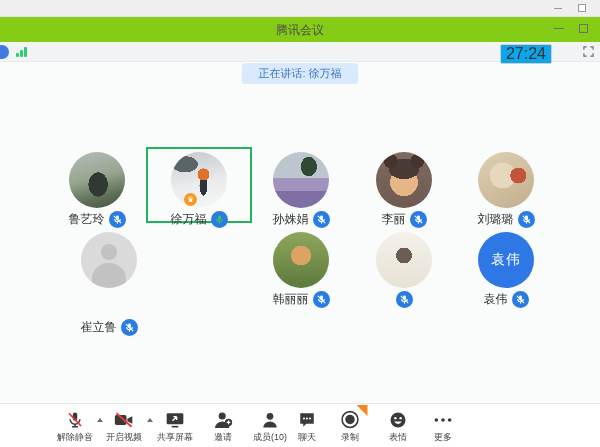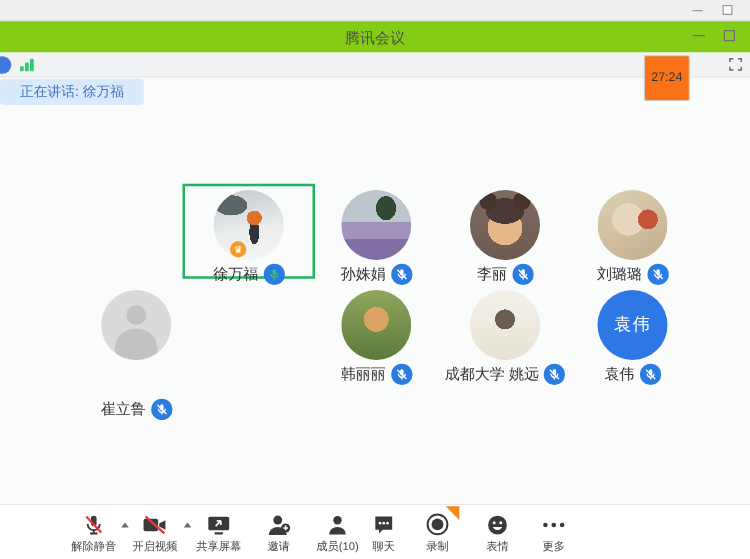--- a/index.html
+++ b/index.html
@@ -18,25 +18,25 @@
   .inner-controls { position:absolute; right:12px; top:7px; display:flex; gap:15px; align-items:center; }
   .i-min { width:10px; height:1px; background:#6f6f6f; }
   .i-max { width:9px; height:9px; border:1px solid #6f6f6f; background:transparent; }
 
   
   .statusbar { position:absolute; left:0; top:42px; width:600px; height:20px; background:#f2f3f5; border-bottom:1px solid #e8e9ea; }
   .app-dot { position:absolute; left:-5px; top:3px; width:14px; height:14px; border-radius:50%; background:#3f7ae0; }
   .signal { position:absolute; left:16px; top:5px; display:flex; align-items:flex-end; gap:1.5px; height:10px; }
   .signal i { display:block; width:2.5px; background:#2ecc71; border-radius:1px; }
   .signal .b1{height:4px;} .signal .b2{height:7px;} .signal .b3{height:10px;}
-  .time-box { position:absolute; right:48px; top:2px; padding:12px 5px; background:#f97316; border:1px solid #cfcfcf; border-radius:2px; font-size:10px; color:#333; }
+  .time-box { position:absolute; right:48px; top:2px; padding:0 5px; background:#0ea5e9; border:1px solid #cfcfcf; border-radius:2px; font-size:16px; color:#333; }
   .fs-icon { position:absolute; right:6px; top:4px; width:11px; height:11px; }
 
   
-  .banner { position:absolute; left:0; right:0; top:63px; }
+  .banner { position:absolute; left:0; right:0; top:63px; text-align:center; }
   .banner span { display:inline-block; background:#d9eafc; color:#3c73c4; font-size:11px; padding:3px 16px; border-radius:3px; }
 
   
   .tile { position:absolute; width:106px; height:76px; display:flex; flex-direction:column; align-items:center; padding-top:5px; }
   .tile.speaking { border:2px solid #22b35f; padding-top:3px; }
   .avatar { width:56px; height:56px; border-radius:50%; flex:0 0 56px; }
   .name-row { display:flex; align-items:center; gap:4px; margin-top:3px; }
   .pname { font-size:12px; color:#333; white-space:nowrap; }
   .mic-badge { width:17px; height:17px; border-radius:50%; background:#2a7ce0; display:flex; align-items:center; justify-content:center; flex:0 0 17px; }
   .host-badge { position:absolute; left:36px; top:44px; width:13px; height:13px; border-radius:50%; background:#f59a23; color:#fff; font-size:8px; line-height:13px; text-align:center; z-index:2; }
@@ -99,20 +99,34 @@
         <path d="M8 1 H11 V4"></path>
         <path d="M11 8 V11 H8"></path>
         <path d="M4 11 H1 V8"></path>
     </svg>
   </div>
 
   <div class="banner">
     <span>正在讲话: 徐万福</span>
   </div>
 
+  <div class="tile" style="left:44px; top:147px;">
+    <div class="avatar av1"></div>
+    <div class="name-row">
+      <span class="pname">鲁艺玲</span>
+      <span class="mic-badge">
+        <svg width="11" height="11" viewBox="0 0 24 24" fill="none" stroke="#fff" stroke-width="2.4">
+            <rect x="9" y="3" width="6" height="11" rx="3" fill="#fff" stroke="none"></rect>
+            <path d="M6 11a6 6 0 0 0 12 0"></path>
+            <line x1="12" y1="17" x2="12" y2="21"></line>
+            <line x1="4" y1="4" x2="20" y2="20"></line>
+          </svg>
+      </span>
+    </div>
+  </div>
 
   <div class="tile speaking" style="left:146px; top:147px;">
     <div class="avatar av2"></div>
     <span class="host-badge">♛</span>
     <div class="name-row">
       <span class="pname">徐万福</span>
       <span class="mic-badge">
         <svg width="11" height="11" viewBox="0 0 24 24" fill="none" stroke="#35c75a" stroke-width="2.4">
             <rect x="9" y="3" width="6" height="11" rx="3" fill="#35c75a" stroke="none"></rect>
             <path d="M6 11a6 6 0 0 0 12 0"></path>
@@ -194,21 +208,20 @@
             <line x1="12" y1="17" x2="12" y2="21"></line>
             <line x1="4" y1="4" x2="20" y2="20"></line>
           </svg>
       </span>
     </div>
   </div>
 
   <div class="tile" style="left:351px; top:227px;">
     <div class="avatar av9"></div>
     <div class="name-row">
-      <span class="pname">成都大学 姚远</span>
       <span class="mic-badge">
         <svg width="11" height="11" viewBox="0 0 24 24" fill="none" stroke="#fff" stroke-width="2.4">
             <rect x="9" y="3" width="6" height="11" rx="3" fill="#fff" stroke="none"></rect>
             <path d="M6 11a6 6 0 0 0 12 0"></path>
             <line x1="12" y1="17" x2="12" y2="21"></line>
             <line x1="4" y1="4" x2="20" y2="20"></line>
           </svg>
       </span>
     </div>
   </div>

